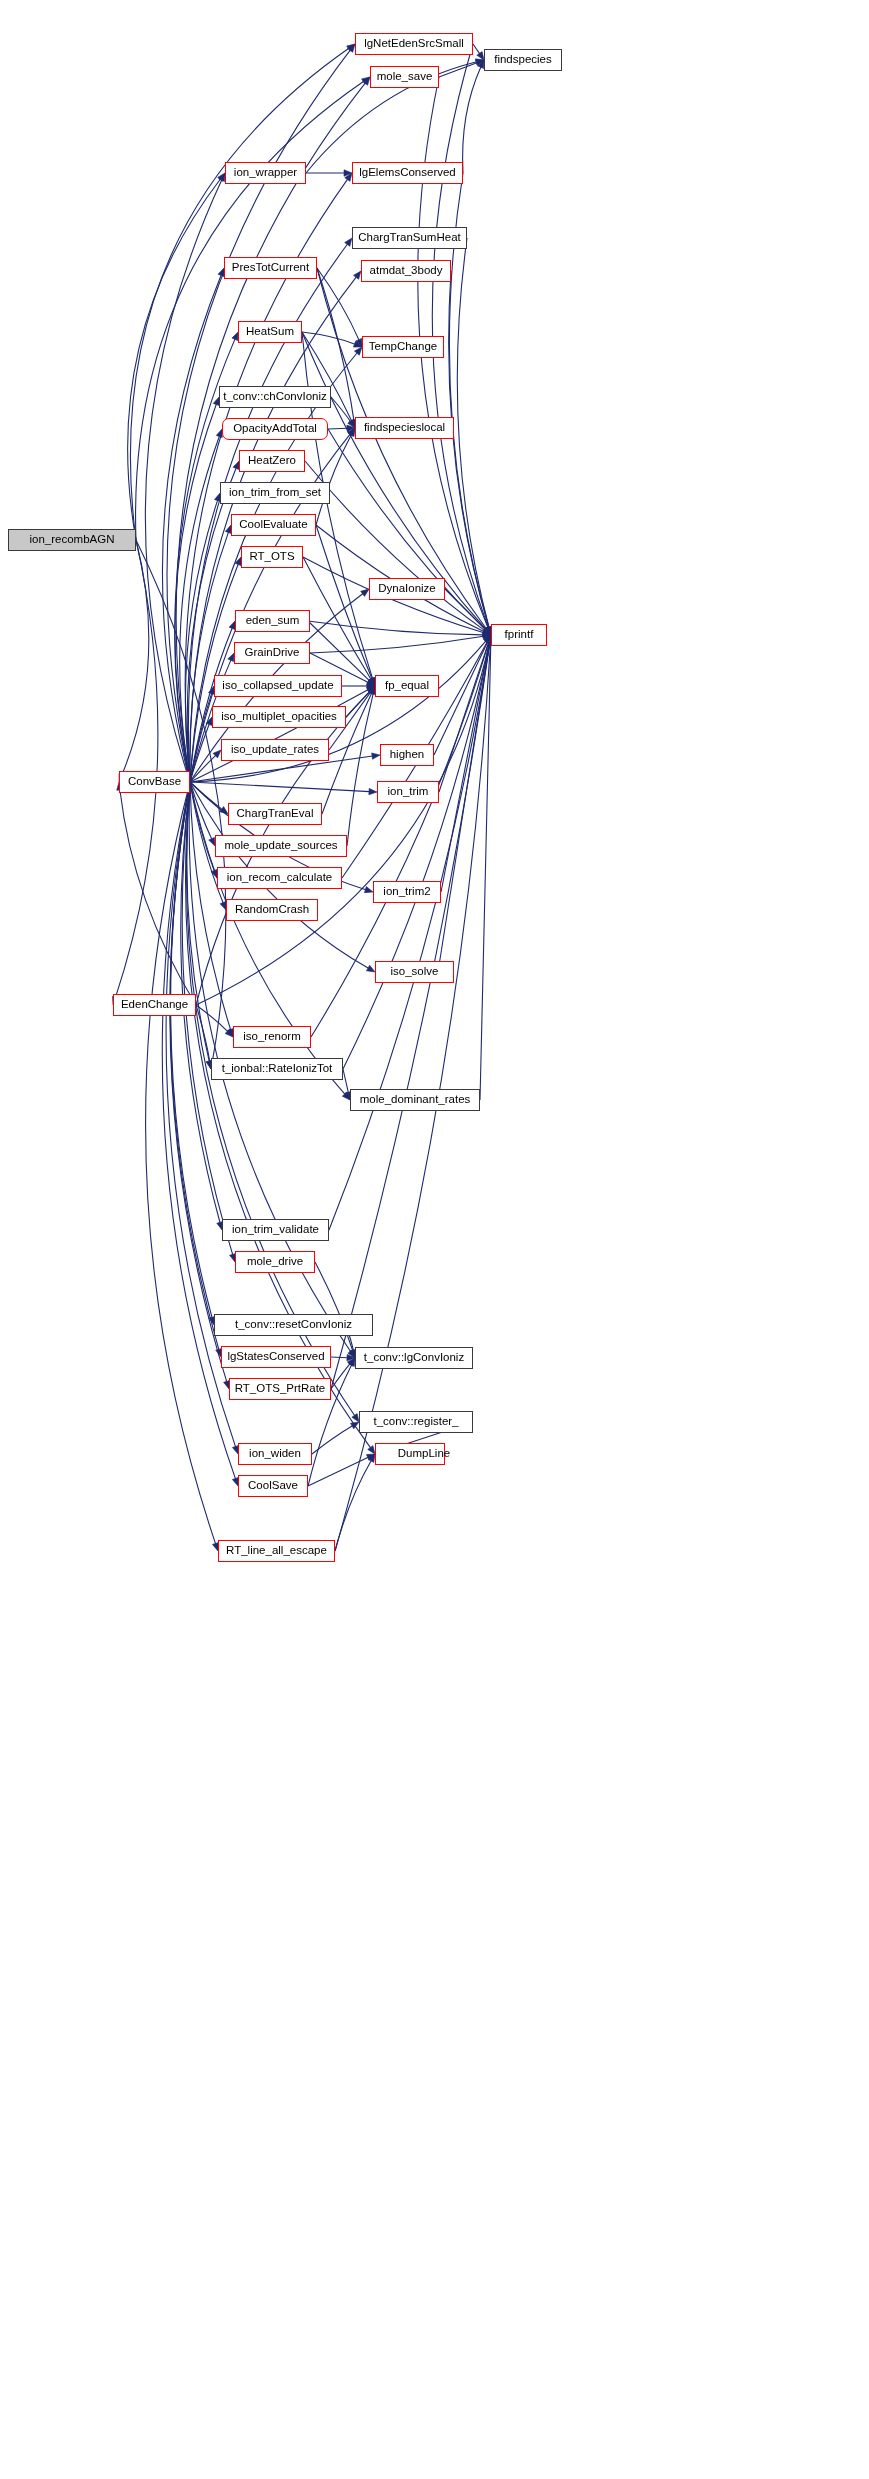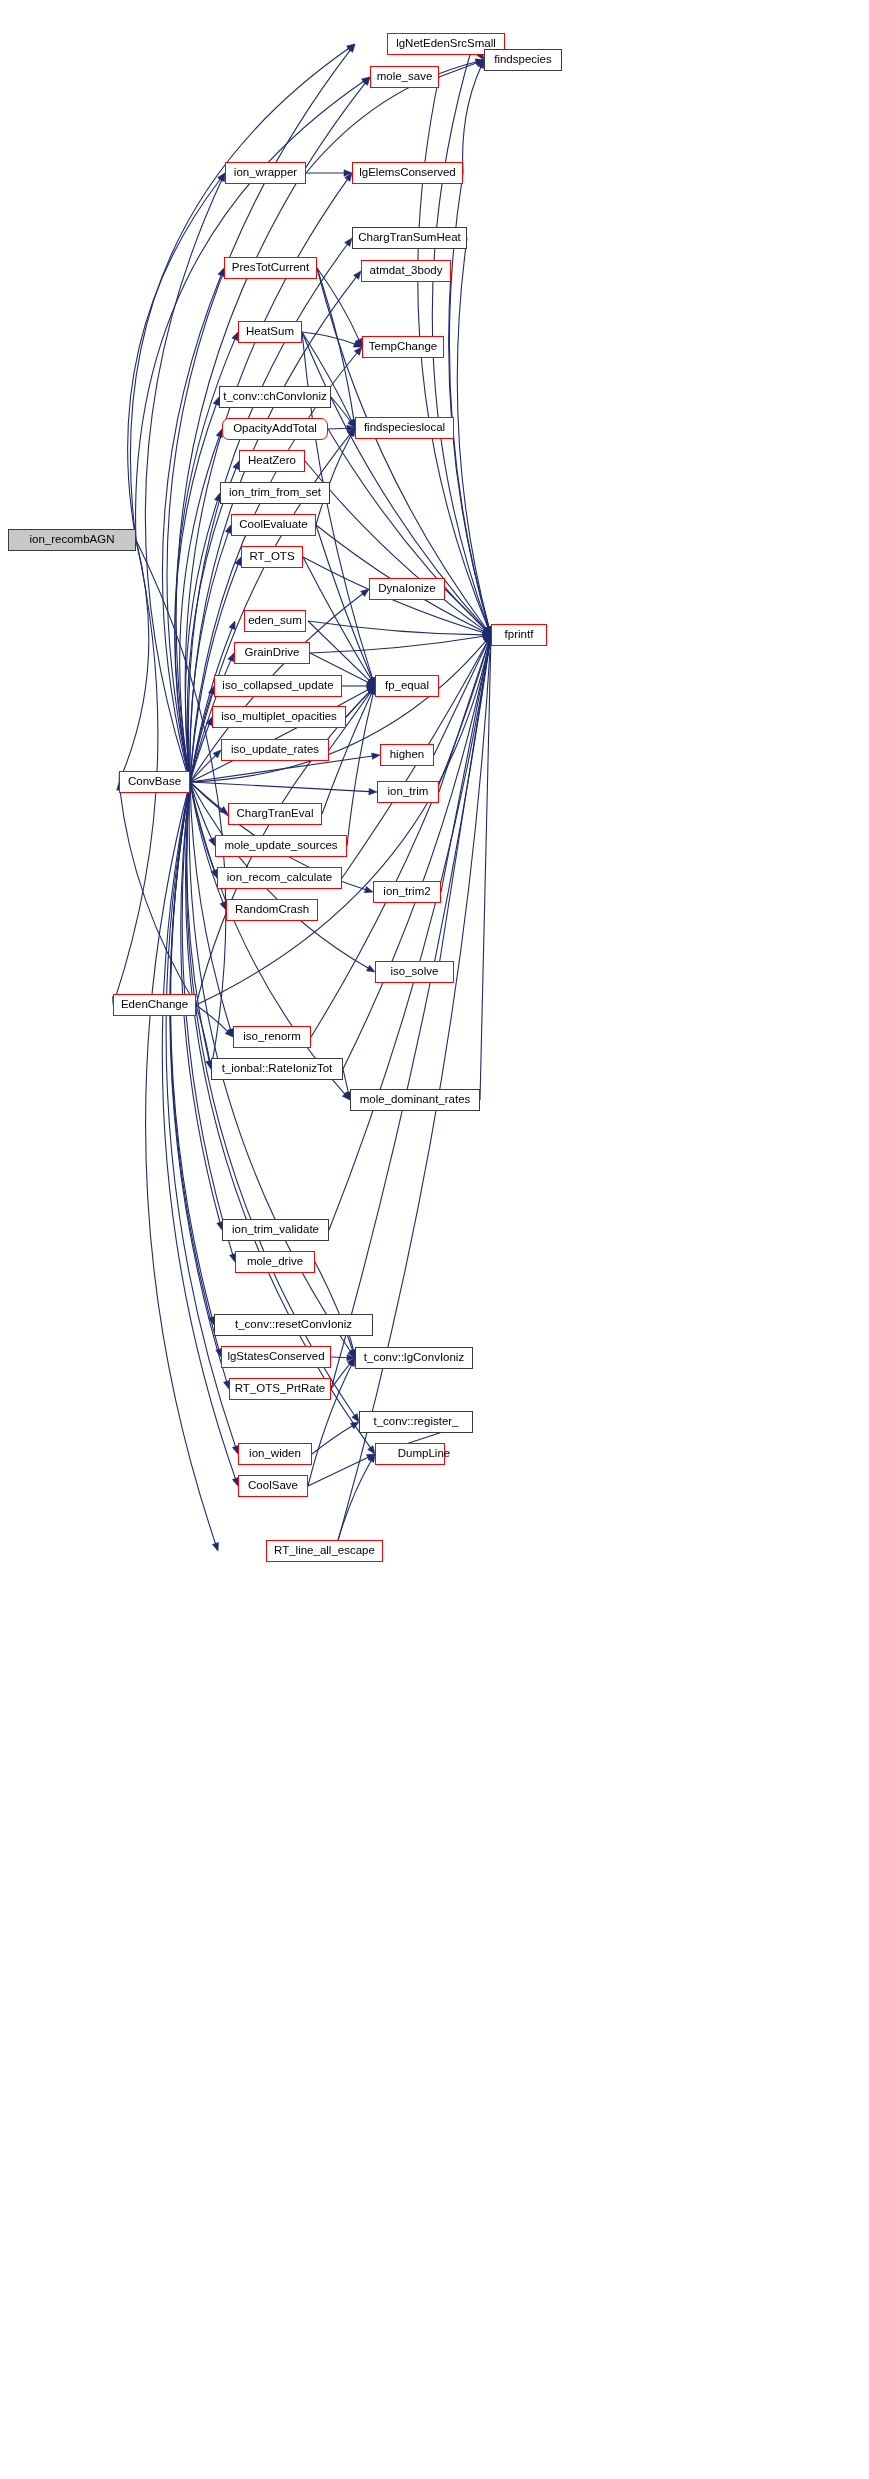--- a/index.html
+++ b/index.html
@@ -290,40 +290,40 @@
         <polygon class="arrowhead" points="380,755 372.52978624715035,759.2937054494615 371.6293586965836,752.9573634269551"></polygon>
         <path d="M 190 782 Q 283.5 787 369.510700838688 791.5995027186464"></path>
         <polygon class="arrowhead" points="377,792 368.8405353878897,794.768237208716 369.18229306797804,788.3773685910631"></polygon>
         <path d="M 190 782 Q 229.666 585.035 350.32148200081343 433.8618656869027"></path>
         <polygon class="arrowhead" points="355,428 352.51064349394613,436.24882441234917 347.50851810778914,432.25648905304325"></polygon>
       </g>
   </svg>
 
   <div id="node-layer">
       <div class="node root" style="left: 8px; top: 529px; width: 128px; text-align: center;">ion_recombAGN</div>
-      <div class="node" style="left: 355px; top: 33px; width: 118px; margin-left: 32px;">lgNetEdenSrcSmall</div>
+      <div class="node" style="left: 355px; top: 33px; width: 118px;">lgNetEdenSrcSmall</div>
       <div class="node black" style="left: 484px; top: 49px; width: 78px;">findspecies</div>
       <div class="node" style="left: 370px; top: 66px; width: 69px;">mole_save</div>
       <div class="node" style="left: 225px; top: 162px; width: 81px;">ion_wrapper</div>
       <div class="node" style="left: 352px; top: 162px; width: 111px;">lgElemsConserved</div>
       <div class="node black" style="left: 352px; top: 227px; width: 115px;">ChargTranSumHeat</div>
       <div class="node" style="left: 361px; top: 260px; width: 90px;">atmdat_3body</div>
       <div class="node" style="left: 224px; top: 257px; width: 93px;">PresTotCurrent</div>
       <div class="node" style="left: 362px; top: 336px; width: 82px;">TempChange</div>
       <div class="node" style="left: 238px; top: 321px; width: 64px;">HeatSum</div>
       <div class="node black" style="left: 219px; top: 386px; width: 112px;">t_conv::chConvIoniz</div>
       <div class="node" style="left: 355px; top: 417px; width: 99px;">findspecieslocal</div>
       <div class="node" style="left: 222px; top: 418px; width: 106px; border-radius: 7px;">OpacityAddTotal</div>
       <div class="node" style="left: 239px; top: 450px; width: 66px;">HeatZero</div>
       <div class="node black" style="left: 220px; top: 482px; width: 110px;">ion_trim_from_set</div>
       <div class="node" style="left: 231px; top: 514px; width: 85px;">CoolEvaluate</div>
       <div class="node" style="left: 241px; top: 546px; width: 62px;">RT_OTS</div>
       <div class="node" style="left: 369px; top: 578px; width: 76px;">DynaIonize</div>
       <div class="node" style="left: 491px; top: 624px; width: 56px;">fprintf</div>
-      <div class="node" style="left: 244px; top: 610px; width: 62px; text-align: center;">eden_sum</div>
+      <div class="node" style="left: 235px; top: 610px; width: 75px; text-align: center;">eden_sum</div>
       <div class="node" style="left: 234px; top: 642px; width: 76px;">GrainDrive</div>
       <div class="node" style="left: 375px; top: 675px; width: 64px;">fp_equal</div>
       <div class="node" style="left: 214px; top: 675px; width: 128px;">iso_collapsed_update</div>
       <div class="node" style="left: 212px; top: 706px; width: 134px;">iso_multiplet_opacities</div>
       <div class="node" style="left: 221px; top: 739px; width: 108px;">iso_update_rates</div>
       <div class="node" style="left: 380px; top: 744px; width: 54px;">highen</div>
       <div class="node" style="left: 119px; top: 771px; width: 71px;">ConvBase</div>
       <div class="node" style="left: 377px; top: 781px; width: 62px;">ion_trim</div>
       <div class="node" style="left: 228px; top: 803px; width: 94px;">ChargTranEval</div>
       <div class="node" style="left: 215px; top: 835px; width: 132px;">mole_update_sources</div>
@@ -338,16 +338,16 @@
       <div class="node black" style="left: 222px; top: 1219px; width: 107px;">ion_trim_validate</div>
       <div class="node" style="left: 235px; top: 1251px; width: 80px;">mole_drive</div>
       <div class="node black" style="left: 214px; top: 1314px; width: 159px;">t_conv::resetConvIoniz</div>
       <div class="node" style="left: 221px; top: 1346px; width: 110px;">lgStatesConserved</div>
       <div class="node black" style="left: 355px; top: 1347px; width: 118px;">t_conv::lgConvIoniz</div>
       <div class="node" style="left: 229px; top: 1378px; width: 102px;">RT_OTS_PrtRate</div>
       <div class="node black" style="left: 359px; top: 1411px; width: 114px;">t_conv::register_</div>
       <div class="node" style="left: 238px; top: 1443px; width: 74px;">ion_widen</div>
       <div class="node" style="left: 375px; top: 1443px; width: 70px; padding-left: 32px;">DumpLine</div>
       <div class="node" style="left: 238px; top: 1475px; width: 70px;">CoolSave</div>
-      <div class="node" style="left: 218px; top: 1540px; width: 117px; margin-left: 48px;">RT_line_all_escape</div>
+      <div class="node" style="left: 218px; top: 1540px; width: 117px;">RT_line_all_escape</div>
     </div>
 
 </div>
 
 </body></html>

